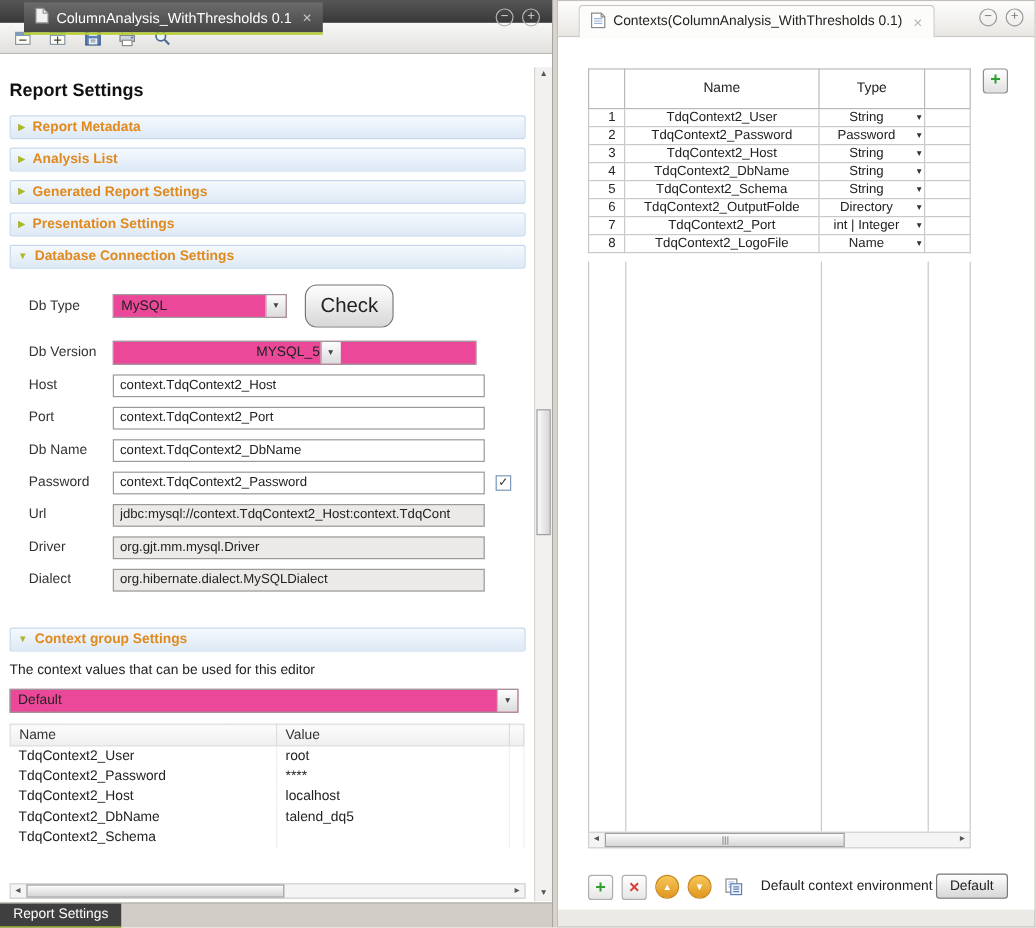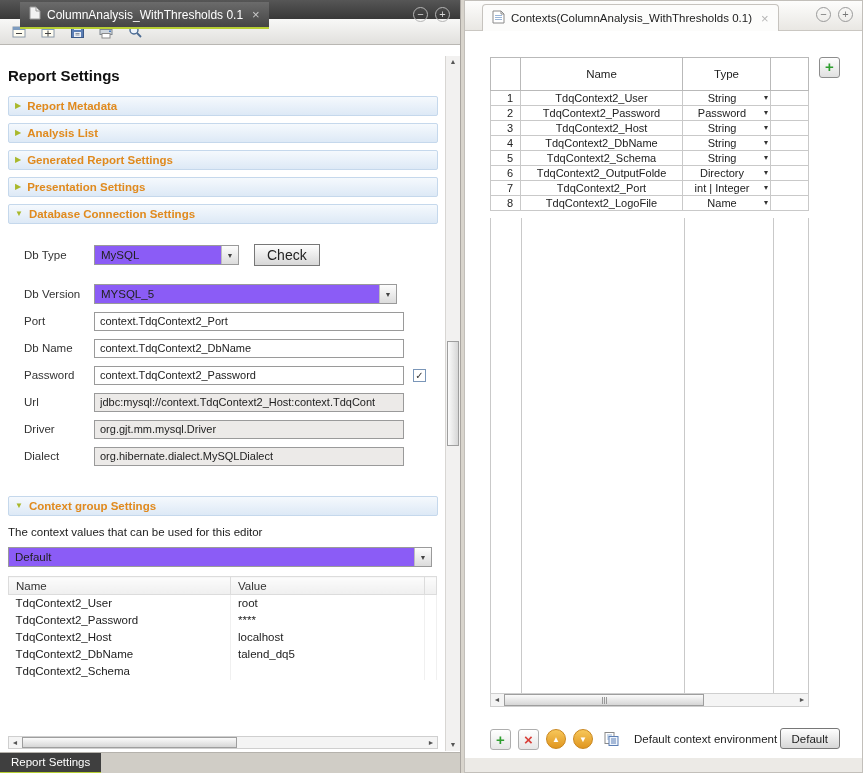--- a/index.html
+++ b/index.html
@@ -37,28 +37,28 @@
   .sec-label { color:#e08a1e; font-size:11.5px; font-weight:bold; }
   .mt-gap { margin-top:30px; }
 
   .db-form { padding:12px 0 0 24px; }
   .form-row { display:flex; align-items:center; margin-bottom:7px; height:20px; }
   .db-type-row { margin-bottom:17px; height:24px; }
   .flabel { width:70px; font-size:11.5px; color:#333; flex-shrink:0; }
   .tinput { width:310px; height:19px; border:1px solid #9a9a9a; font-size:11px; font-family:inherit;
             padding:0 5px; background:#fff; color:#222; }
   .tinput.ro { background:#eceae8; }
-  .combo { height:20px; border:1px solid #9a9a9a; background:#8b5cf6; display:flex; align-items:center;
+  .combo { height:20px; border:1px solid #9a9a9a; background:#ec4899; display:flex; align-items:center;
            justify-content:space-between; font-size:11.5px; padding-left:6px; cursor:pointer; }
   .combo-arrow { width:17px; height:18px; display:flex; align-items:center; justify-content:center;
                  font-size:7px; color:#444; background:linear-gradient(#fdfdfd,#dcdcdc); border-left:1px solid #bdbdbd; }
   .combo.dbtype { width:145px; }
-  .combo.wide { width:303px; }
-  .check-btn { margin-left:15px; height:22px; padding:0 12px; font-size:14px; font-family:inherit; color:#222;
-               border:1px solid #777; border-radius:0; background:linear-gradient(#fefefe,#d7d7d7); cursor:pointer; }
+  .combo.wide { width:303px;justify-content:center; }
+  .check-btn { margin-left:15px; height:36px; padding:0 12px; font-size:17px; font-family:inherit; color:#222;
+               border:1px solid #777; border-radius:10px; background:linear-gradient(#fefefe,#d7d7d7); cursor:pointer; }
   .checkbox { width:13px; height:13px; border:1px solid #7a96b8; margin-left:9px; background:#fff;
               font-size:10px; line-height:11px; text-align:center; color:#333; cursor:pointer; }
 
   .cg-desc { font-size:11.5px; color:#222; padding:3px 8px 9px; }
   .cg-combo { margin:0 10px 9px 8px; width:424px; }
   .cg-table { margin-left:8px; width:428px; border-collapse:collapse; font-size:11.5px; table-layout:fixed; }
   .cg-table th { background:linear-gradient(#fcfcfc,#efefef); border:1px solid #dcdcdc; font-weight:normal;
                  text-align:left; padding:2px 7px; height:18px; color:#333; }
   .cg-table td { padding:2px 7px; height:17px; border-right:1px solid #f0f0f0; color:#222;
                  white-space:nowrap; overflow:hidden; }
@@ -224,20 +224,24 @@
       </div>
 
       <div class="form-row">
         <label class="flabel">Db Version</label>
         <div class="combo wide">
           <span>MYSQL_5</span>
           <span class="combo-arrow">▼</span>
         </div>
       </div>
 
+      <div class="form-row">
+        <label class="flabel">Host</label>
+        <input class="tinput" value="context.TdqContext2_Host" style="">
+      </div>
 
       <div class="form-row">
         <label class="flabel">Port</label>
         <input class="tinput" value="context.TdqContext2_Port" style="">
       </div>
 
       <div class="form-row">
         <label class="flabel">Db Name</label>
         <input class="tinput" value="context.TdqContext2_DbName" style="">
       </div>

